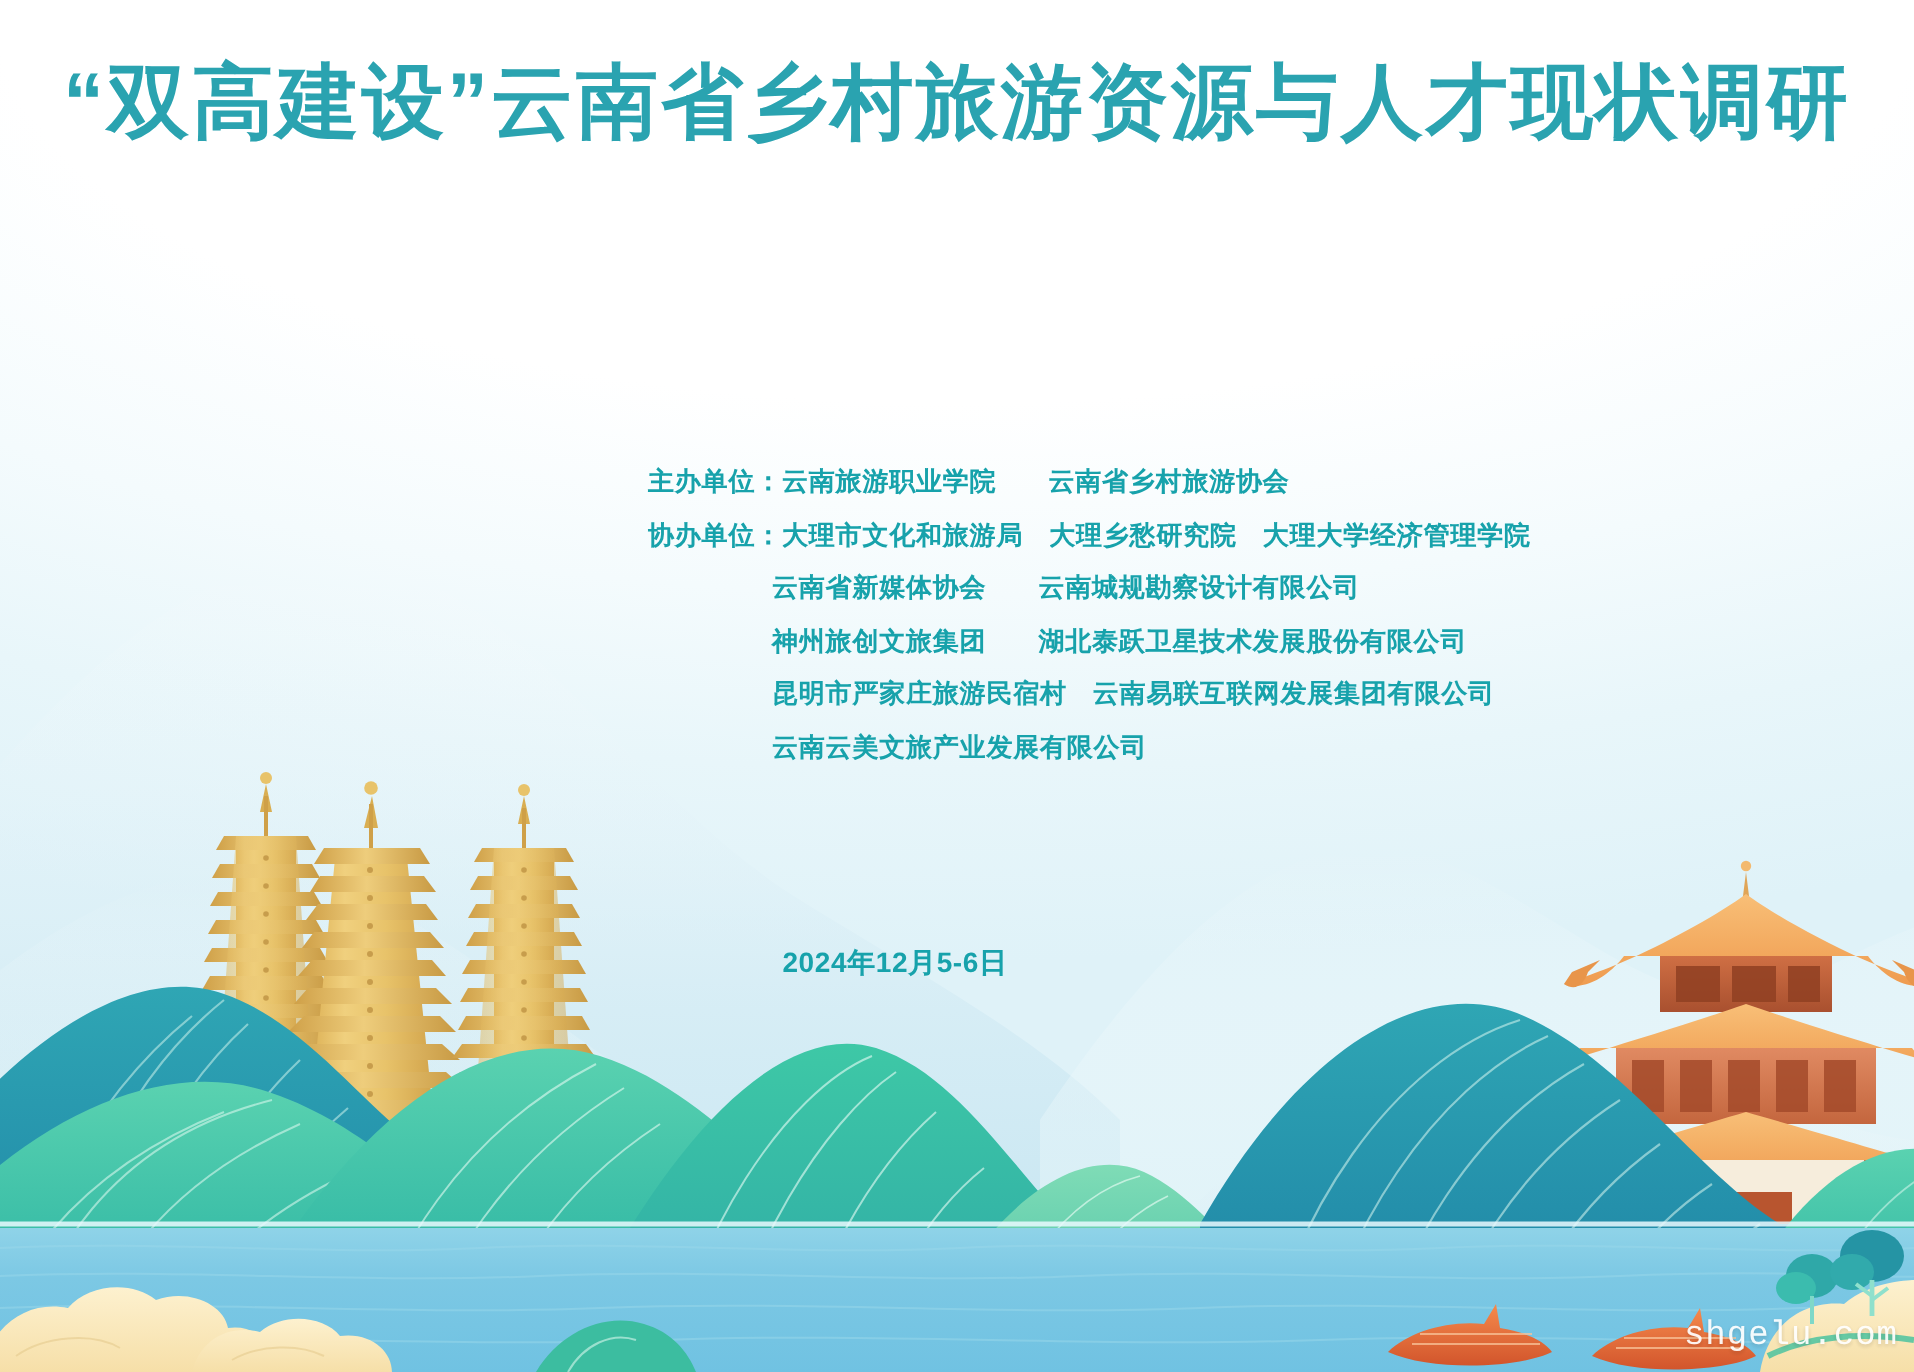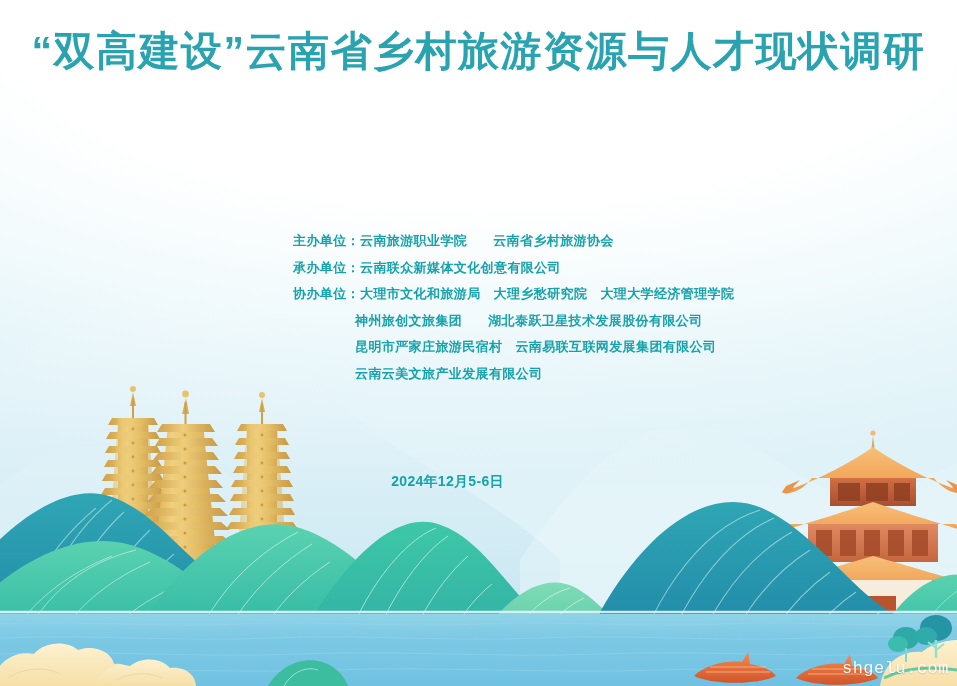--- a/index.html
+++ b/index.html
@@ -49,21 +49,21 @@
     position:absolute;
     left:293px; top:228px;
     z-index:40;
     color:#17a2ab;
     font-size:13px;
     font-weight:700;
     line-height:26.6px;
     letter-spacing:.4px;
     white-space:nowrap;
   }
-  .org-row{ display:block; }
+  .org-row{ display:block;margin-left:31px; }
   .org-label{ display:inline-block; }
   .org-val{ display:inline-block; }
   .org-gap-lg{ display:inline-block; width:26px; }
   .org-gap-sm{ display:inline-block; width:13px; }
   .org-indent{ display:inline-block; width:62px; }
 
   
   .date{
     position:absolute;
     left:0; top:473px; width:895px;
@@ -133,24 +133,24 @@
 
   <div class="title-block">
     <div class="title-line l1">“双高建设”云南省乡村旅游资源与人才现状调研</div>
   </div>
 
   <div class="orgs">
     <span class="org-row">
       <span class="org-label">主办单位：</span><span class="org-val">云南旅游职业学院</span><span class="org-gap-lg"></span><span class="org-val">云南省乡村旅游协会</span>
     </span>
     <span class="org-row">
-      <span class="org-label">承办单位：</span><span class="org-val">云南联众新媒体文化创意有限公司</span>
+      <span class="org-label">协办单位：</span><span class="org-val">大理市文化和旅游局</span><span class="org-gap-sm"></span><span class="org-val">大理乡愁研究院</span><span class="org-gap-sm"></span><span class="org-val">大理大学经济管理学院</span>
     </span>
     <span class="org-row">
-      <span class="org-label">协办单位：</span><span class="org-val">大理市文化和旅游局</span><span class="org-gap-sm"></span><span class="org-val">大理乡愁研究院</span><span class="org-gap-sm"></span><span class="org-val">大理大学经济管理学院</span>
+      <span class="org-indent"></span><span class="org-val">云南省新媒体协会</span><span class="org-gap-lg"></span><span class="org-val">云南城规勘察设计有限公司</span>
     </span>
     <span class="org-row">
       <span class="org-indent"></span><span class="org-val">神州旅创文旅集团</span><span class="org-gap-lg"></span><span class="org-val">湖北泰跃卫星技术发展股份有限公司</span>
     </span>
     <span class="org-row">
       <span class="org-indent"></span><span class="org-val">昆明市严家庄旅游民宿村</span><span class="org-gap-sm"></span><span class="org-val">云南易联互联网发展集团有限公司</span>
     </span>
     <span class="org-row">
       <span class="org-indent"></span><span class="org-val">云南云美文旅产业发展有限公司</span>
     </span>

